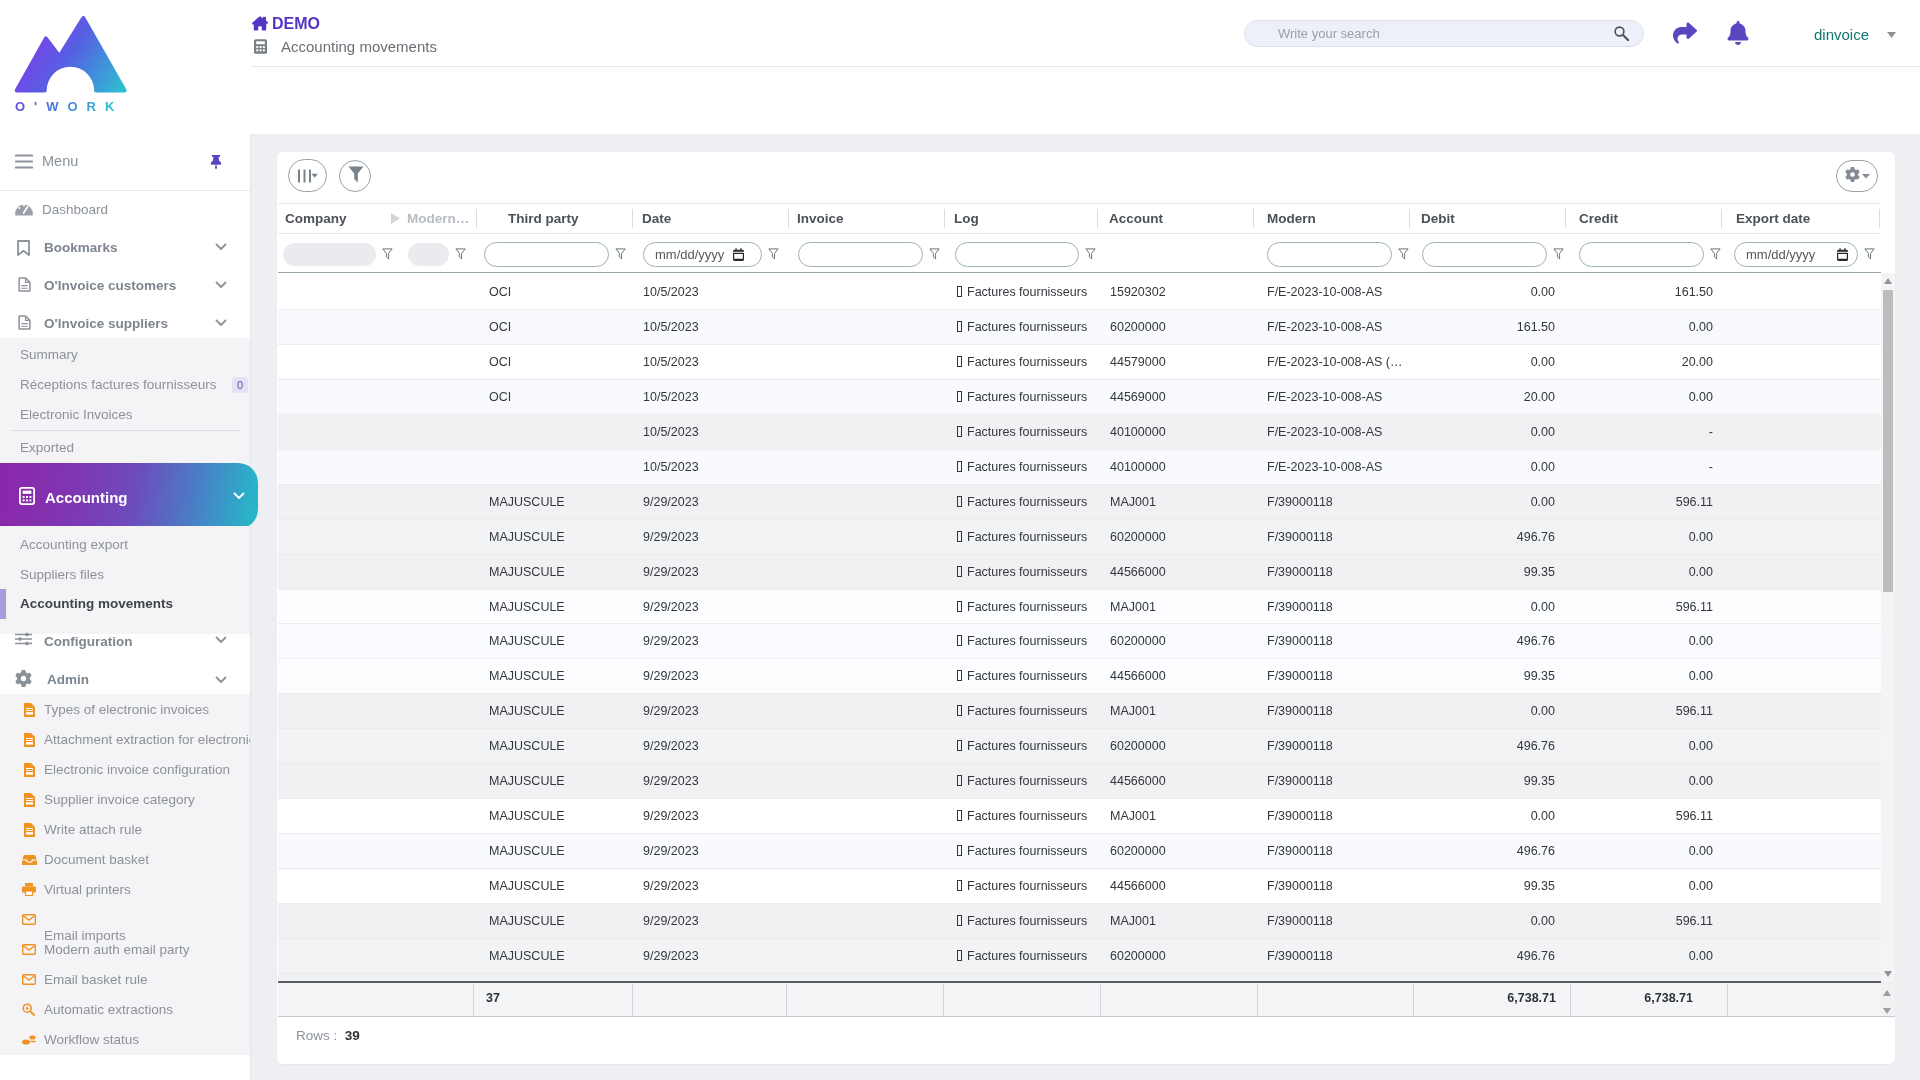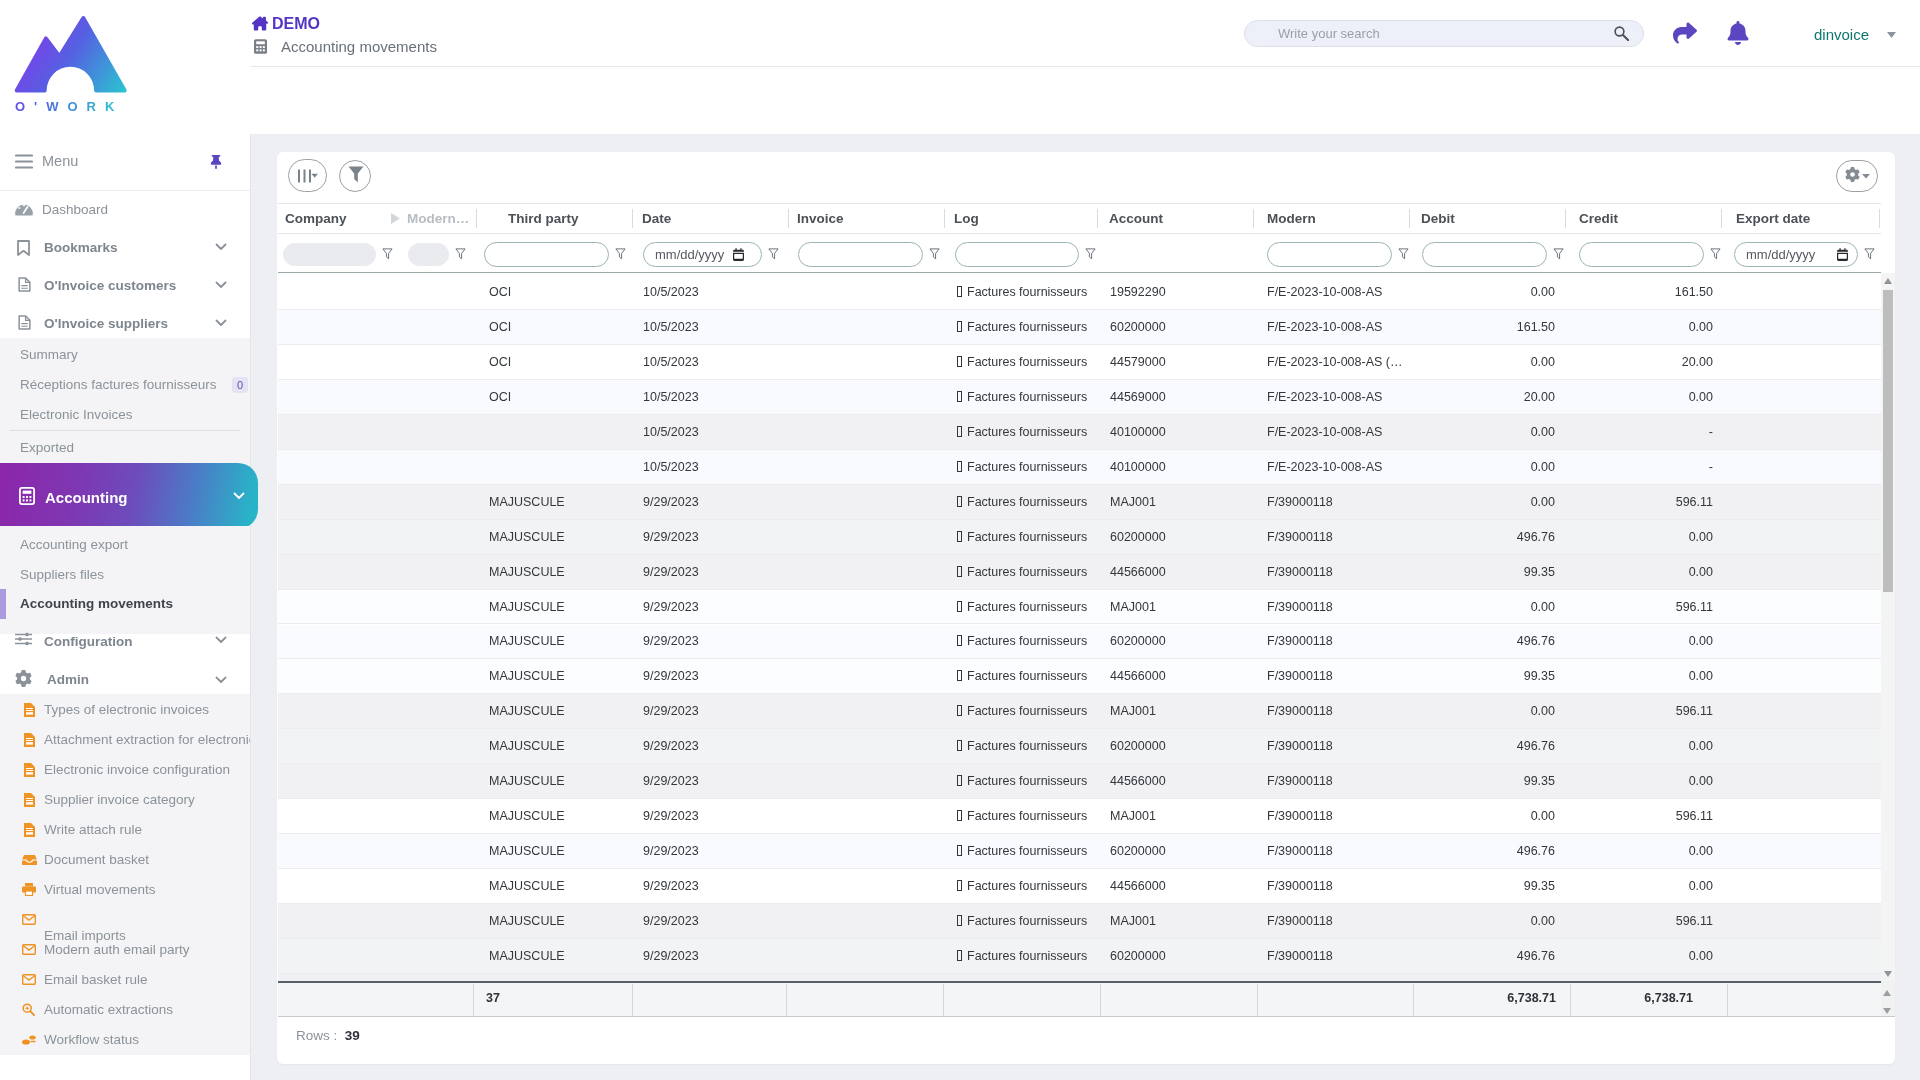--- a/index.html
+++ b/index.html
@@ -171,21 +171,21 @@
   </div>
 <svg class="abs" style="left:1864px;top:248px" width="11" height="13" viewBox="0 0 11 13">
     <path d="M.9 .9h9.2L6.6 5.4v5.4L4.4 8.9V5.4Z" fill="none" stroke="#6b7278" stroke-width="1" stroke-linejoin="round"></path>
   </svg>
 <div class="hline" style="top:272px;border-top-color:#9aa8aa"></div>
 
 <div class="row" style="top:275.00px;background:#ffffff">
     <span class="c" style="left:211px">OCI</span>
     <span class="c" style="left:365px">10/5/2023</span>
     <span class="c" style="left:679px"><span class="tofu"></span>Factures fournisseurs</span>
-    <span class="c" style="left:832px">19592290</span>
+    <span class="c" style="left:832px">15920302</span>
     <span class="c" style="left:989px">F/E-2023-10-008-AS</span>
     <span class="c" style="right:326px">0.00</span>
     <span class="c" style="right:168px">161.50</span>
   </div>
 <div class="row" style="top:309.95px;background:#f9fafd">
     <span class="c" style="left:211px">OCI</span>
     <span class="c" style="left:365px">10/5/2023</span>
     <span class="c" style="left:679px"><span class="tofu"></span>Factures fournisseurs</span>
     <span class="c" style="left:832px">60200000</span>
     <span class="c" style="left:989px">F/E-2023-10-008-AS</span>
@@ -504,21 +504,21 @@
 <svg class="abs" style="left:22px;top:854px" width="15" height="12" viewBox="0 0 15 12">
     <path d="M2 1h11l2 5v5H0V6z" fill="#ef9325"></path>
     <path d="M0 6h4.5c0 1.2 1.2 2.2 3 2.2s3-1 3-2.2H15" fill="none" stroke="#fff" stroke-width="1.1"></path>
   </svg>
 <span class="abs sgray2 clip" style="left:44px;top:852px">Document basket</span>
 <svg class="abs" style="left:22px;top:883px" width="14" height="13" viewBox="0 0 14 13">
     <rect x="3" y="0" width="8" height="3.5" fill="#ef9325"></rect>
     <rect x="0" y="3.5" width="14" height="6" rx="1" fill="#ef9325"></rect>
     <rect x="3.5" y="8" width="7" height="4.5" fill="#fff" stroke="#ef9325" stroke-width="1.2"></rect>
   </svg>
-<span class="abs sgray2 clip" style="left:44px;top:882px">Virtual movements</span>
+<span class="abs sgray2 clip" style="left:44px;top:882px">Virtual printers</span>
 <svg class="abs" style="left:22px;top:914px" width="14" height="11" viewBox="0 0 14 11">
     <rect x=".7" y=".7" width="12.6" height="9.6" rx="1" fill="none" stroke="#ef9325" stroke-width="1.4"></rect>
     <path d="M1 1.5 7 6l6-4.5" fill="none" stroke="#ef9325" stroke-width="1.4"></path>
   </svg>
 <span class="abs sgray2 clip" style="left:44px;top:928px">Email imports</span>
 <svg class="abs" style="left:22px;top:944px" width="14" height="11" viewBox="0 0 14 11">
     <rect x=".7" y=".7" width="12.6" height="9.6" rx="1" fill="none" stroke="#ef9325" stroke-width="1.4"></rect>
     <path d="M1 1.5 7 6l6-4.5" fill="none" stroke="#ef9325" stroke-width="1.4"></path>
   </svg>
 <span class="abs sgray2 clip" style="left:44px;top:942px">Modern auth email party</span>

